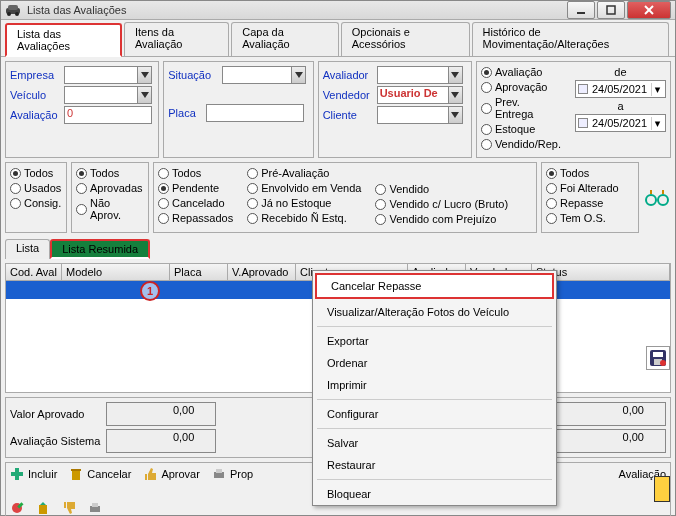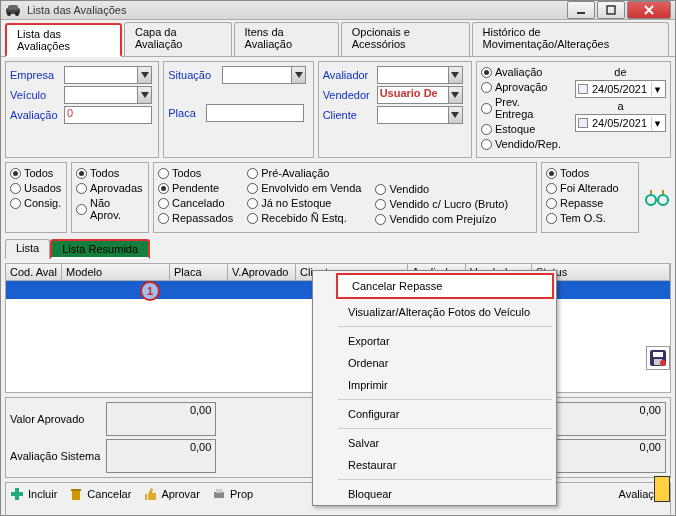--- a/index.html
+++ b/index.html
@@ -31,26 +31,26 @@
   .subtabs { display: flex; margin-top: 2px; }
   .subtab { padding: 2px 10px; border: 1px solid #aaa; background: #eee; border-bottom: none; border-radius: 3px 3px 0 0; cursor: pointer; }
   .subtab.active { background: #15803d; border: 2px solid #d33; border-bottom: 2px solid #fff; }
   .grid { border: 1px solid #aaa; background: #fff; height: 130px; display: flex; flex-direction: column; }
   .grid-head { display: flex; background: linear-gradient(#f4f4f4,#ddd); border-bottom: 1px solid #aaa; }
   .gh { border-right: 1px solid #aaa; padding: 2px 4px; overflow: hidden; white-space: nowrap; }
   .grid-body { flex: 1; background: #fff; position: relative; }
   .sel-row { height: 18px; background: #1a5fcf; }
   .marker { position: absolute; left: 134px; top: 0px; width: 20px; height: 20px; border: 2px solid #c22; border-radius: 50%; display: flex; align-items: center; justify-content: center; color: #c22; font-weight: bold; background: rgba(255,255,255,0.6); }
   .totals { border: 1px solid #aaa; padding: 4px; display: grid; grid-template-columns: auto 1fr auto 1fr; gap: 3px 6px; align-items: center; }
-  .val { border: 1px solid #888; background: #eee; text-align: right; padding: 1px 4px; height: 34px; }
+  .val { border: 1px solid #888; background: #eee; text-align: right; padding: 1px 21px; height: 24px; }
   .btnbar { border: 1px solid #aaa; padding: 4px; display: flex; flex-wrap: wrap; gap: 10px 12px; }
   .btn { display: flex; align-items: center; gap: 4px; cursor: pointer; }
   .btn .ic { width: 14px; height: 14px; display: inline-block; }
   .eye { width: 24px; height: 16px; }
-  .ctxmenu { position: absolute; left: 312px; top: 270px; width: 245px; background: #f4f4f4; border: 1px solid #888; box-shadow: 2px 2px 4px rgba(0,0,0,0.3); z-index: 50; padding-left: 21px; }
+  .ctxmenu { position: absolute; left: 312px; top: 270px; width: 245px; background: #f4f4f4; border: 1px solid #888; box-shadow: 2px 2px 4px rgba(0,0,0,0.3); z-index: 50; }
   .ctxitem { padding: 5px 14px; cursor: pointer; white-space: nowrap; }
   .ctxitem.hl { border: 2px solid #d33; margin: 2px; background: #fff; }
   .ctxsep { height: 1px; background: #ccc; margin: 3px 4px; }
   .side-icon { position: absolute; right: 6px; top: 346px; width: 24px; height: 24px; border: 1px solid #999; background: #fff; display: flex; align-items: center; justify-content: center; cursor: pointer; }
   .yellow-box { position: absolute; right: 6px; bottom: 14px; width: 16px; height: 26px; background: #ffd040; border: 1px solid #333; cursor: pointer; }
   svg { display: block; }
 </style>
 </head>
 <body>
 
@@ -81,22 +81,22 @@
           <svg width="10" height="10">
             <line x1="1" y1="1" x2="9" y2="9" stroke="#fff" stroke-width="2"></line>
             <line x1="9" y1="1" x2="1" y2="9" stroke="#fff" stroke-width="2"></line>
           </svg>
         </div>
     </div>
   </div>
 
   <div class="tabs-main">
     <div class="tab active">Lista das Avaliações</div>
+    <div class="tab">Itens da Avaliação</div>
     <div class="tab">Capa da Avaliação</div>
-    <div class="tab">Itens da Avaliação</div>
     <div class="tab">Opcionais e Acessórios</div>
     <div class="tab">Histórico de Movimentação/Alterações</div>
   </div>
 
   <div class="content">
 
     <div class="row">
 
       <div class="panel" style="width:158px">
         <div class="field-row">

